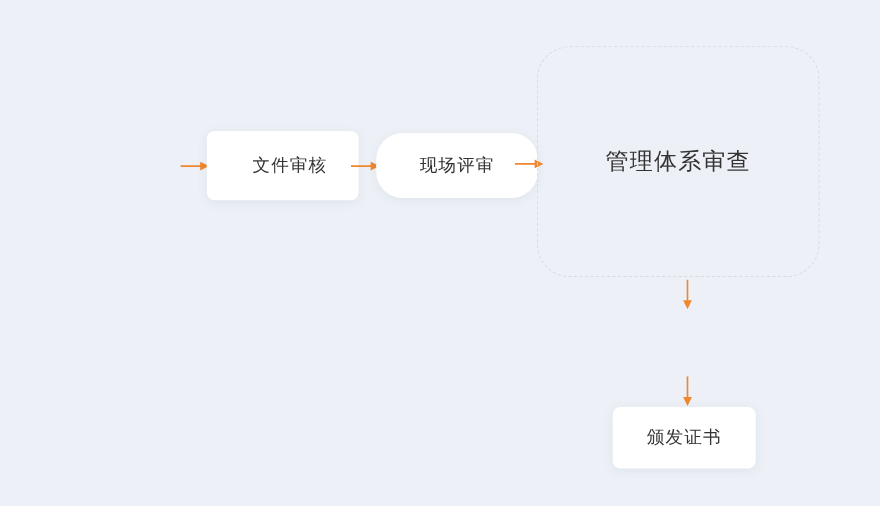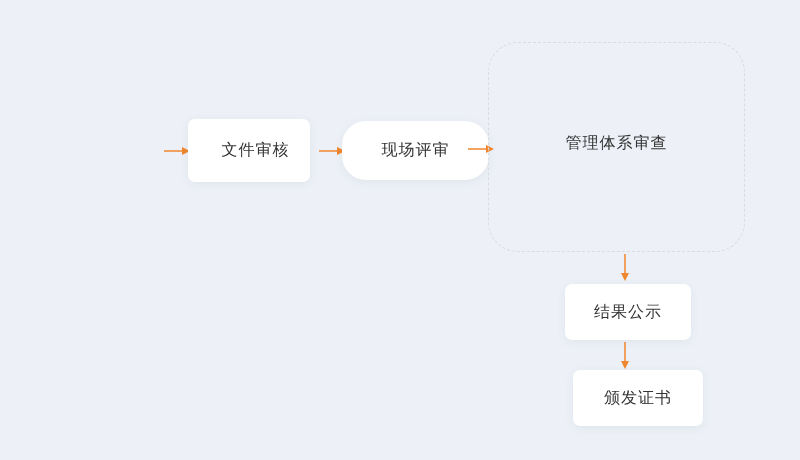--- a/index.html
+++ b/index.html
@@ -37,38 +37,38 @@
     position: absolute;
     border: 1px dashed var(--dash);
     border-radius: 30px;
     background: transparent;
   }
   .group-label {
     position: absolute;
     left: 0;
     width: 100%;
     text-align: center;
-    font-size: 16px;
+    font-size: 21px;
     color: var(--text);
     letter-spacing: 1px;
   }
   .arrow {
     position: absolute;
     color: var(--accent);
     display: block;
   }
   
   .n-submit  { left: 35px;  top: 122px; width: 126px; height: 58px; }
-  .n-doc     { left: 188px; top: 119px; width: 122px; height: 63px; padding-left: 13px; }
+  .n-doc     { left: 188px; top: 119px; width: 138px; height: 63px; padding-left: 13px; }
   .n-onsite  { left: 342px; top: 121px; width: 147px; height: 59px; border-radius: 24px; }
   .n-group   { left: 488px; top: 42px;  width: 257px; height: 210px; }
   .l-mgmt    { top: 90px; }
   .l-tech    { top: 185px; }
   .n-result  { left: 565px; top: 284px; width: 126px; height: 56px; }
-  .n-cert    { left: 573px; top: 370px; width: 130px; height: 56px; }
+  .n-cert    { left: 557px; top: 370px; width: 130px; height: 56px; }
   
   .a-1 { left: 164px; top: 145px; }
   .a-2 { left: 319px; top: 145px; }
   .a-3 { left: 468px; top: 143px; }
   .a-4 { left: 619px; top: 254px; }
   .a-5 { left: 619px; top: 342px; }
 </style>
 </head>
 <body>
 
@@ -100,23 +100,20 @@
 
   <div class="group-box n-group">
     <div class="group-label l-mgmt">管理体系审查</div>
   </div>
 
   <svg class="arrow a-4" width="12" height="27" viewBox="0 0 12 27">
     <line x1="6" y1="0" x2="6" y2="20" stroke="currentColor" stroke-width="1.5"></line>
     <polygon points="2,19 6,27 10,19" fill="currentColor"></polygon>
   </svg>
 
-  <div class="node n-result">
-    <span>结果公示</span>
-  </div>
 
   <svg class="arrow a-5" width="12" height="27" viewBox="0 0 12 27">
     <line x1="6" y1="0" x2="6" y2="20" stroke="currentColor" stroke-width="1.5"></line>
     <polygon points="2,19 6,27 10,19" fill="currentColor"></polygon>
   </svg>
 
   <div class="node n-cert">
     <span>颁发证书</span>
   </div>
 

